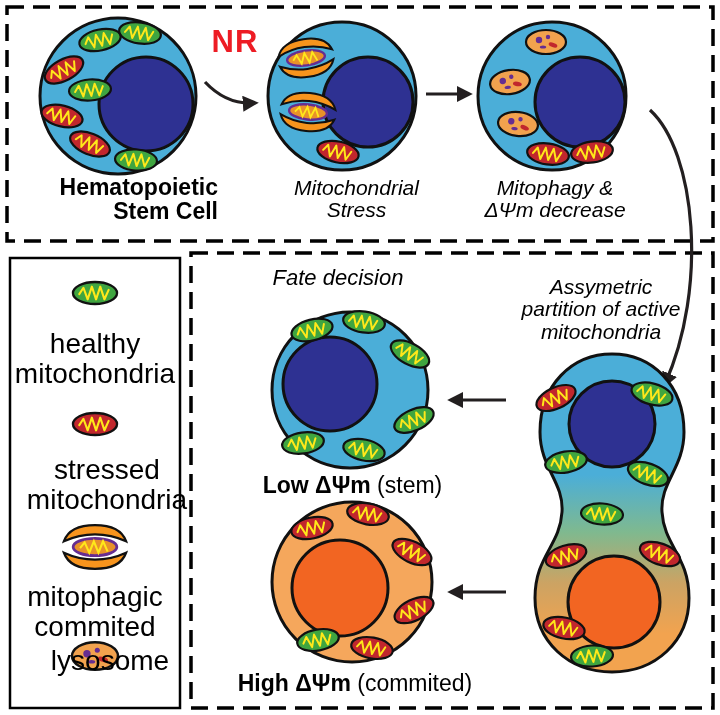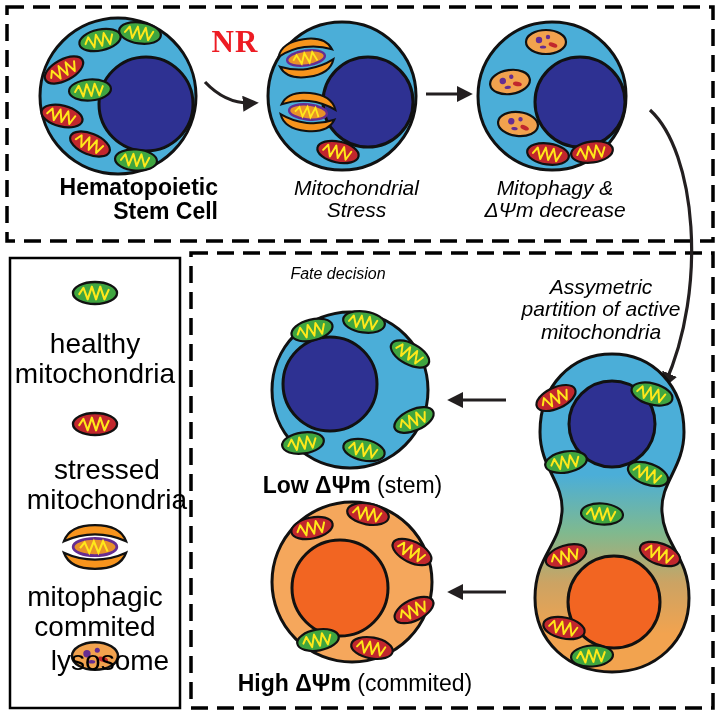--- a/index.html
+++ b/index.html
@@ -4,25 +4,25 @@
 <style>
   html,body{margin:0;padding:0;background:#fff;}
   #figure{
     position:relative;width:720px;height:715px;background:#ffffff;
     font-family:"Liberation Sans",sans-serif;color:#000;overflow:hidden;
   }
   #figure svg{position:absolute;left:0;top:0;}
   .lbl{position:absolute;text-align:center;line-height:1.06;}
   .bold{font-weight:bold;text-align:right;}
   .ital{font-style:italic;}
-  .fs22{font-size:16px;}
+  .fs22{font-size:22px;}
   .fs21{font-size:21px;}
   .fs20{font-size:28px;}
   .fs23{font-size:23px;}
-  .nr{font-size:31px;font-weight:bold;color:#ED1C24;letter-spacing:1px;font-family:Liberation Serif, serif;}
+  .nr{font-size:31px;font-weight:bold;color:#ED1C24;letter-spacing:1px;}
 </style>
 </head>
 <body>
 
 <div id="figure">
 
 <svg width="720" height="715" viewBox="0 0 720 715">
   <defs>
     <marker id="ah" viewBox="0 0 10 10" refX="7" refY="5" markerWidth="5" markerHeight="5" orient="auto-start-reverse">
       <path d="M0,0 L10,5 L0,10 z" fill="#231F20"></path>

